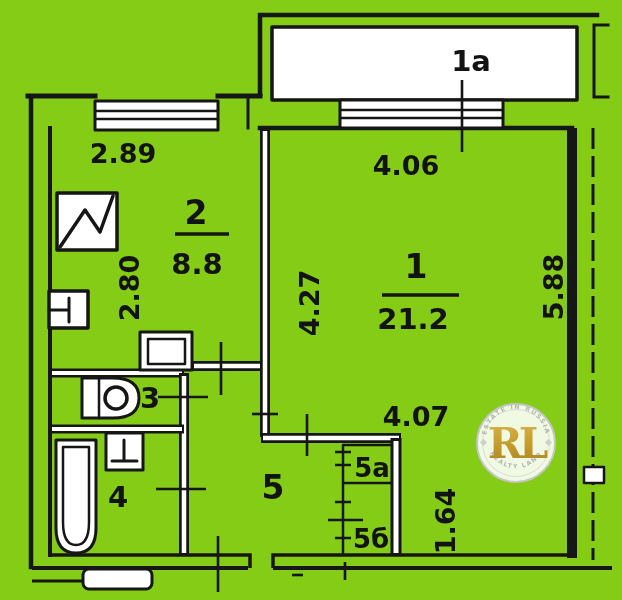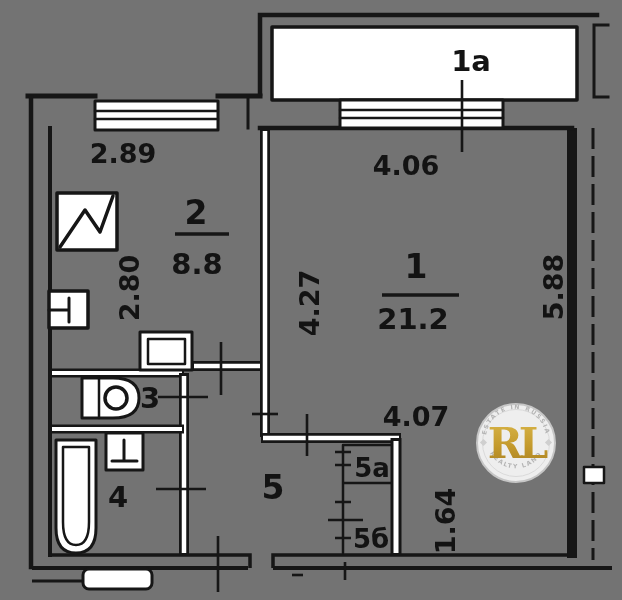--- a/index.html
+++ b/index.html
@@ -1,16 +1,16 @@
 <!DOCTYPE html>
 <html><head>
 <meta charset="utf-8">
 <style>
   html,body{margin:0;padding:0;background:#ffffff;}
-  .stage{position:relative;width:622px;height:600px;background:#737373;overflow:hidden;
+  .stage{position:relative;width:622px;height:600px;background:#84cc16;overflow:hidden;
          font-family:"DejaVu Sans", sans-serif;}
   svg{display:block}
   .wall  {stroke:#161616;fill:none;stroke-linecap:square;}
   .wallcap{stroke:#161616;fill:none;stroke-linecap:butt;}
   .hollow-b{stroke:#161616;fill:none;stroke-linecap:butt;}
   .hollow-w{stroke:#ffffff;fill:none;stroke-linecap:butt;}
   .fix   {stroke:#161616;fill:#ffffff;stroke-linejoin:round;}
   .fixl  {stroke:#161616;fill:none;stroke-linejoin:round;stroke-linecap:round;}
   .tick  {stroke:#161616;fill:none;stroke-width:2.6;stroke-linecap:butt;}
   .lbl   {font-family:"DejaVu Sans", sans-serif;font-weight:700;fill:#131313;

